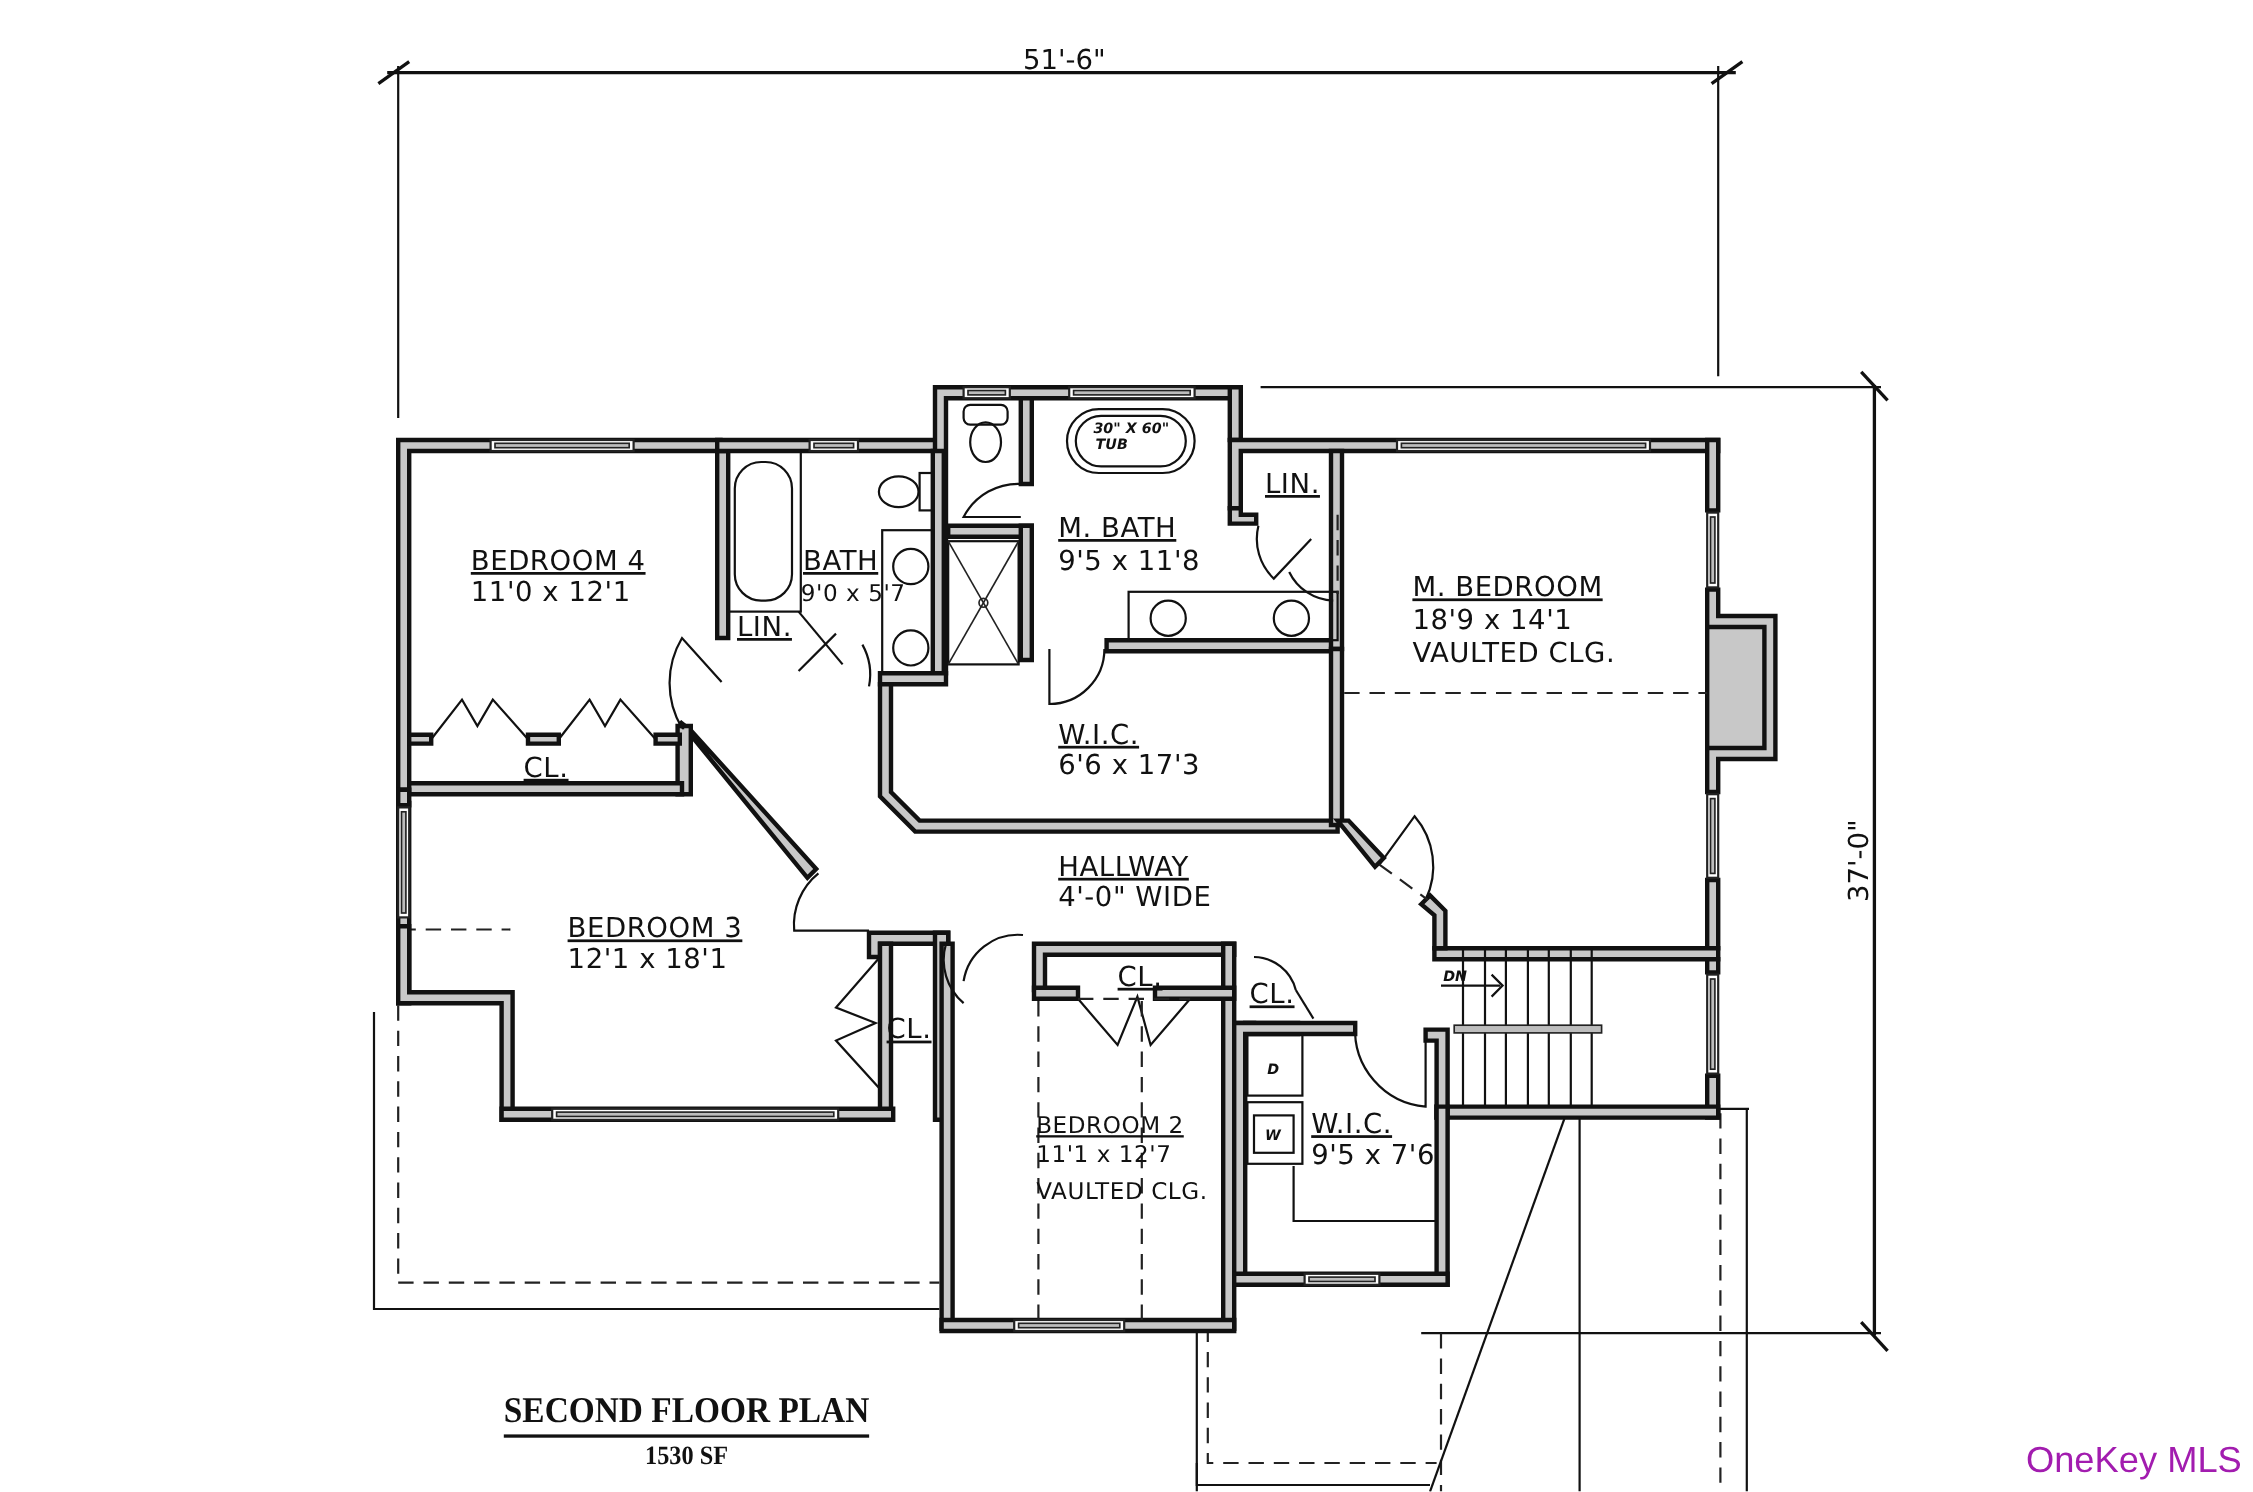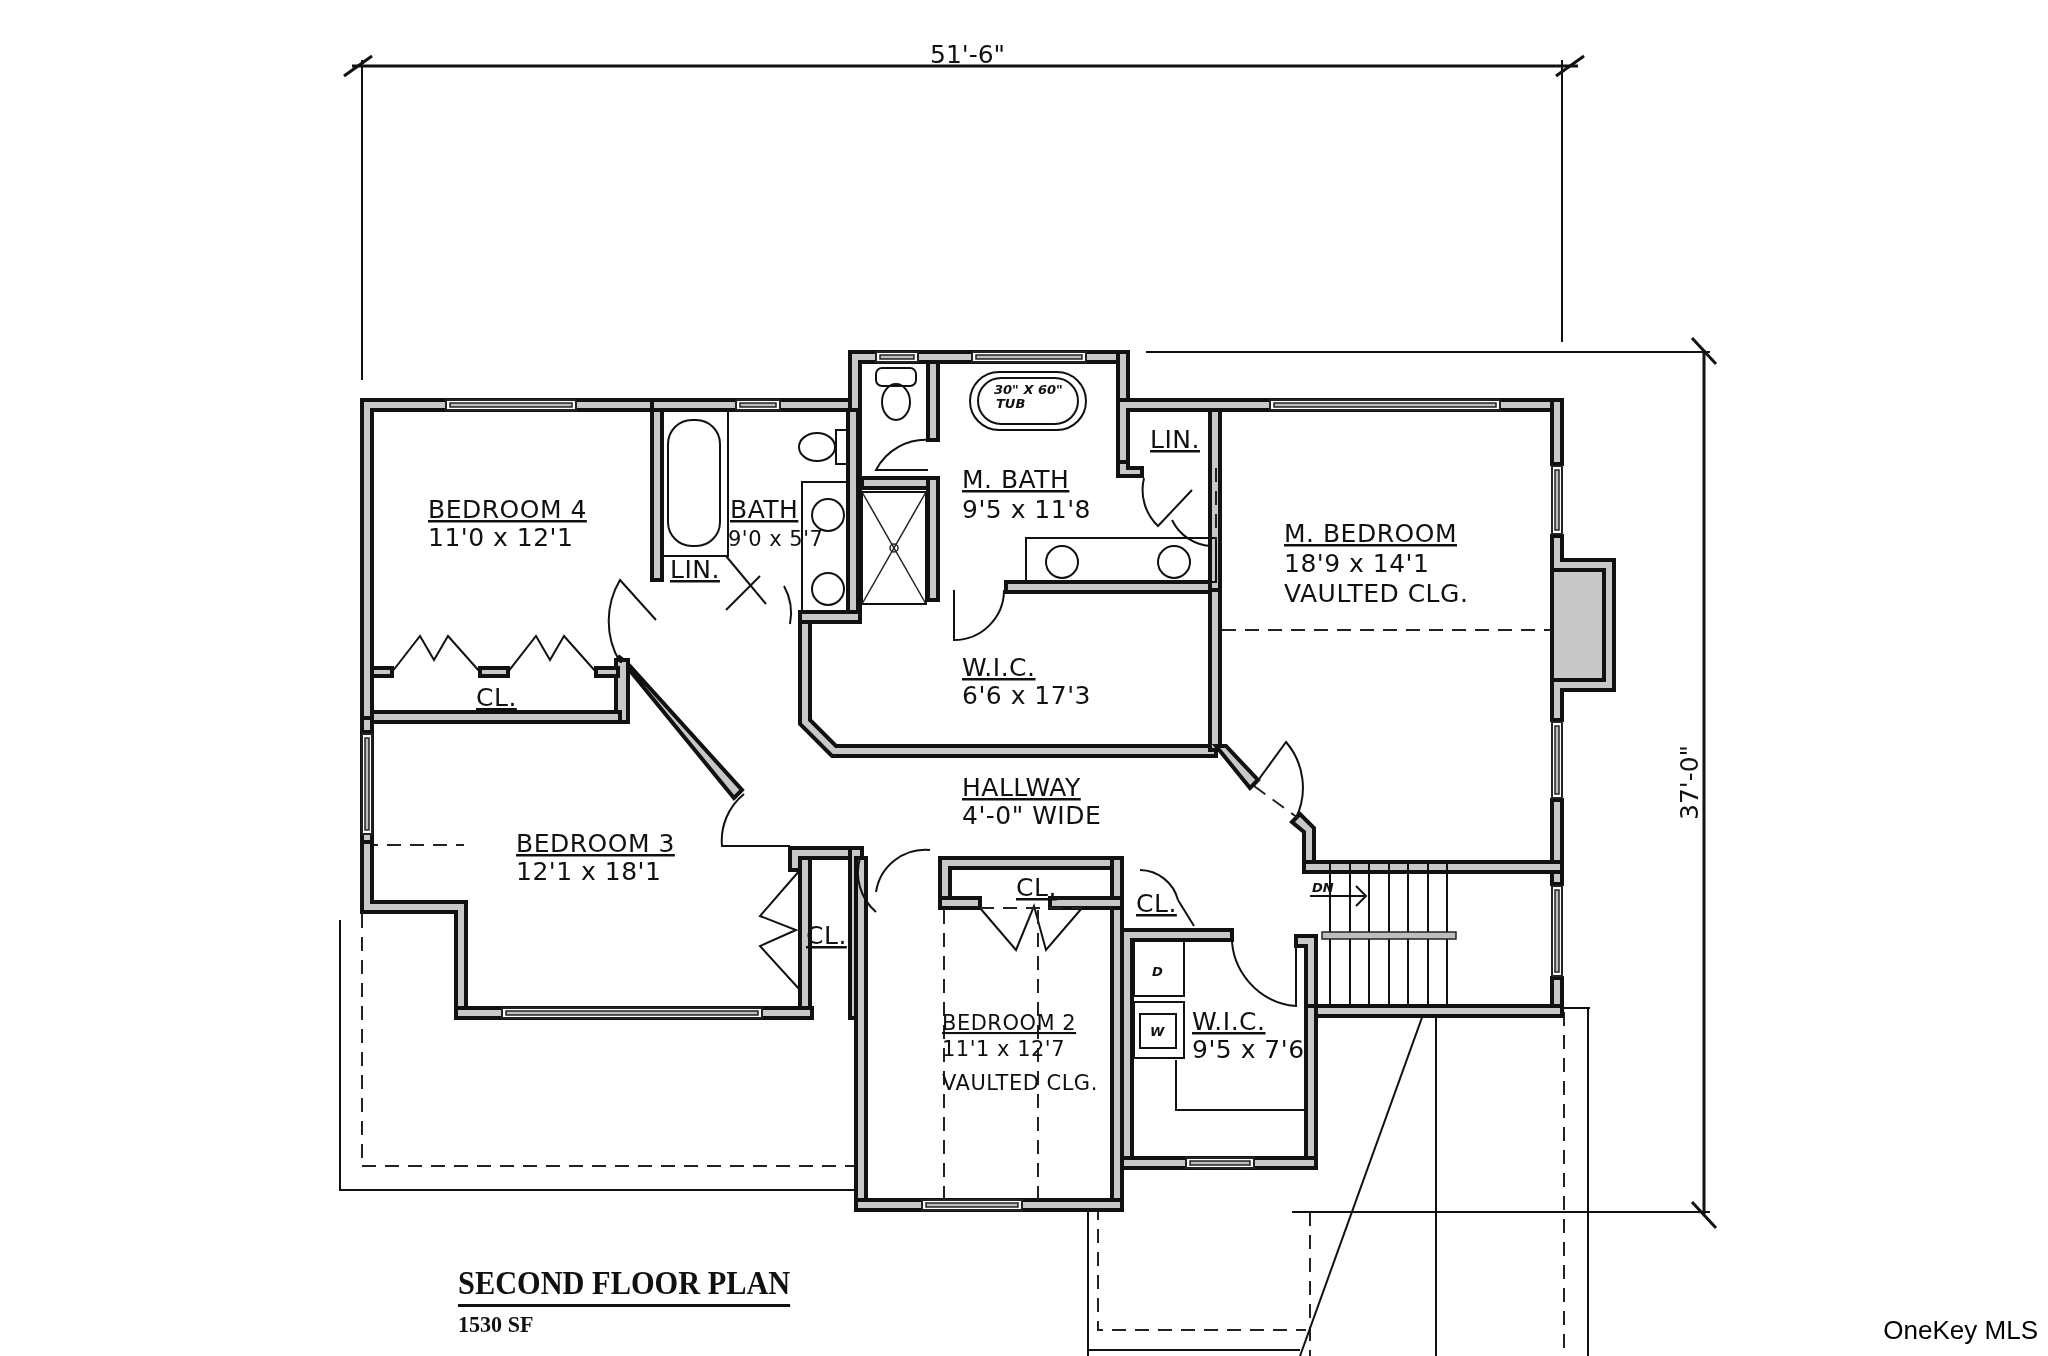--- a/index.html
+++ b/index.html
@@ -9,24 +9,24 @@
   .thin { fill: none; stroke: #111; stroke-width: 2; }
   .thin1 { fill: none; stroke: #222; stroke-width: 1.5; }
   .dash { fill: none; stroke: #222; stroke-width: 2; stroke-dasharray: 14 9; }
   .dim { fill: none; stroke: #111; stroke-width: 3; }
   .win { fill: #ffffff; stroke: #222; stroke-width: 2; }
   .winbar { fill: #bdbdbd; stroke: #222; stroke-width: 1.5; }
   .label { font-family: "DejaVu Sans", sans-serif; font-size: 25px; fill: #111; letter-spacing: 0.5px; }
   .label-u { text-decoration: underline; }
   .small { font-family: "DejaVu Sans", sans-serif; font-size: 13px; fill: #111; font-weight: bold; font-style: italic; }
   .dimtext { font-family: "DejaVu Sans", sans-serif; font-size: 25px; fill: #111; }
-  .title-block { position: absolute; left: 458px; top: 1265px; }
+  .title-block { position: absolute; left: 458px; top: 1265px; text-align: center; }
   .title { font-family: "Liberation Serif", serif; font-weight: bold; font-size: 33px; color: #111; border-bottom: 3px solid #111; padding-bottom: 2px; letter-spacing: 0px; display: inline-block; transform: scaleX(0.92); transform-origin: left; }
   .area { font-family: "Liberation Serif", serif; font-weight: bold; font-size: 24px; color: #111; margin-top: 4px; transform: scaleX(0.92); transform-origin: left; }
-  .watermark { position: absolute; right: 10px; bottom: 10px; font-family: "Liberation Sans", sans-serif; font-size: 26px; color: #000000; }
+  .watermark { position: absolute; right: 10px; bottom: 10px; font-family: "Liberation Sans", sans-serif; font-size: 33px; color: #a21caf; }
 </style>
 </head>
 <body>
 
 <svg id="plan" viewBox="0 0 2048 1356" xmlns="http://www.w3.org/2000/svg">
 
   <g>
     <line class="dim" x1="352" y1="66" x2="1578" y2="66"></line>
     <line class="dim" x1="344" y1="76" x2="372" y2="56"></line>
     <line class="dim" x1="1556" y1="76" x2="1584" y2="56"></line>

